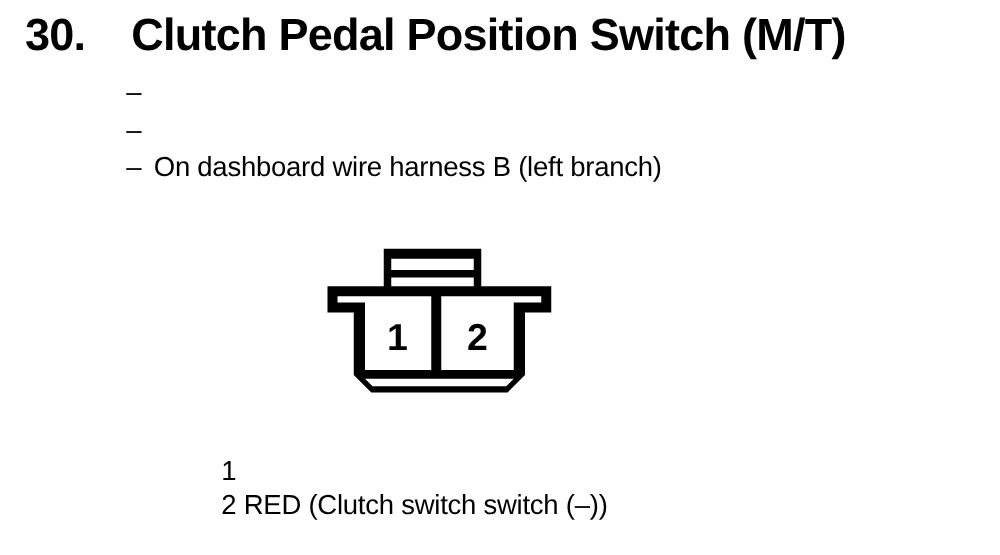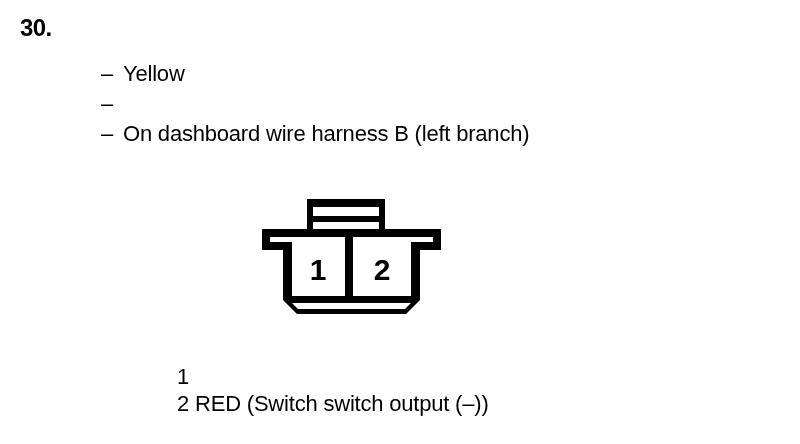--- a/index.html
+++ b/index.html
@@ -15,21 +15,21 @@
     position: relative;
     overflow: hidden;
   }
   .heading {
     position: absolute;
     left: 20px;
     top: 7px;
     display: flex;
     align-items: flex-end;
     font-weight: bold;
-    font-size: 24px;
+    font-size: 36px;
     line-height: 42px;
     letter-spacing: -0.6px;
     white-space: nowrap;
   }
   .heading .hnum {
     flex: 0 0 85px;
   }
   .details {
     position: absolute;
     left: 101px;
@@ -72,26 +72,26 @@
   }
   .legend-row .pin {
     flex: 0 0 18px;
   }
 </style>
 </head>
 <body>
 
 <div class="heading">
   <span class="hnum">30.</span>
+  <span class="htitle">Clutch Pedal Position Switch (M/T)</span>
 </div>
 
 <div class="details">
   <div class="detail-row">
     <span class="dash">–</span>
-    <span>Yellow</span>
   </div>
   <div class="detail-row">
     <span class="dash">–</span>
   </div>
   <div class="detail-row">
     <span class="dash">–</span>
     <span>On dashboard wire harness B (left branch)</span>
   </div>
 </div>
 
@@ -113,15 +113,15 @@
   <text x="318" y="280" text-anchor="middle">1</text>
   <text x="382" y="280" text-anchor="middle">2</text>
 </svg>
 
 <div class="legend">
   <div class="legend-row">
     <span class="pin">1</span>
   </div>
   <div class="legend-row">
     <span class="pin">2</span>
-    <span class="lab">RED (Switch switch output (–))</span>
+    <span class="lab">RED (Clutch switch switch (–))</span>
   </div>
 </div>
 
 </body></html>

